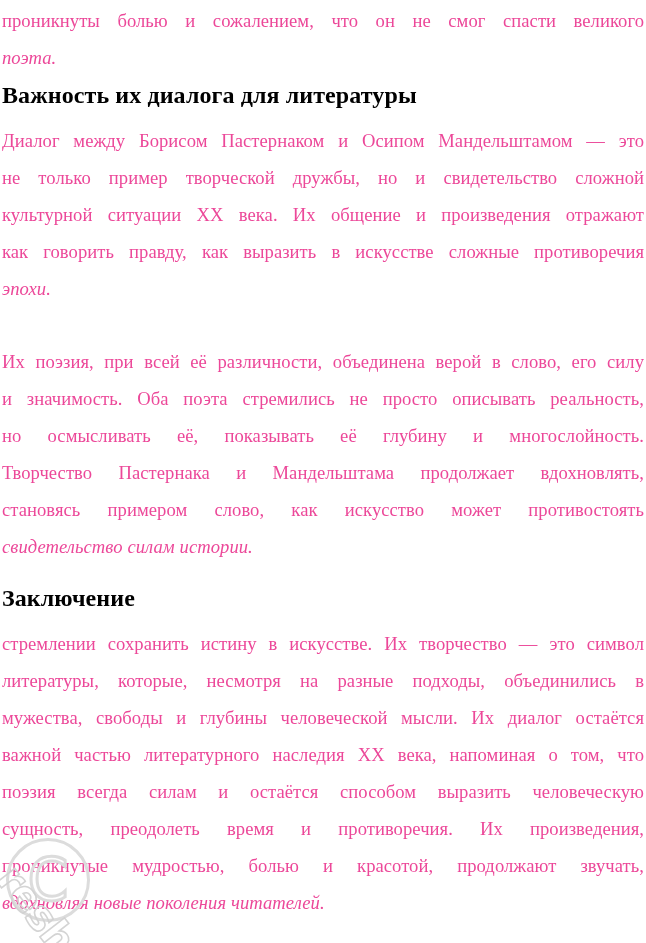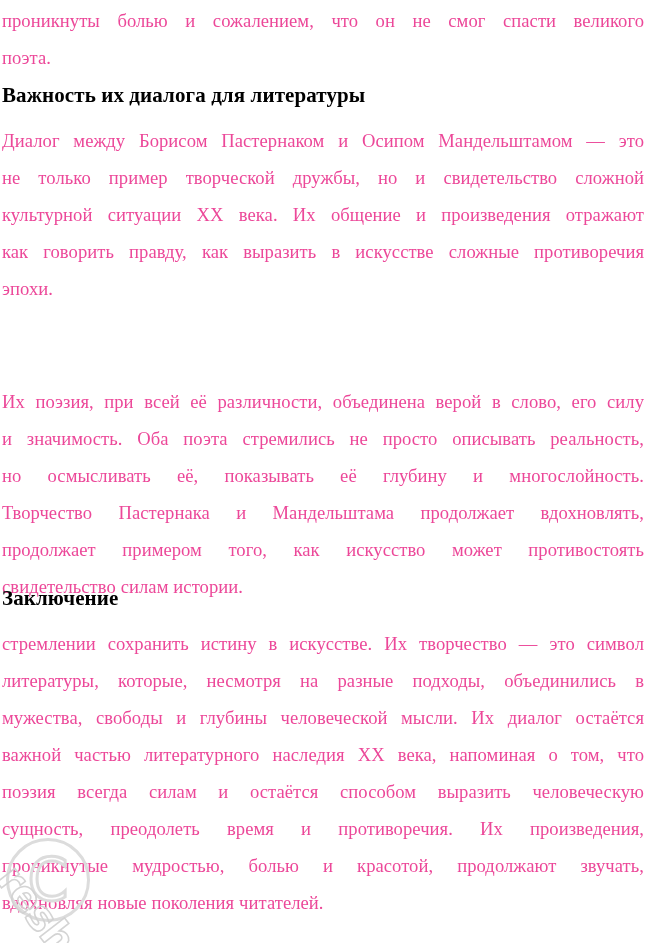--- a/index.html
+++ b/index.html
@@ -51,26 +51,27 @@
   }
   .para > .ln.just {
     text-align: justify;
     text-align-last: justify;
     white-space: normal;
   }
   .para > .ln.ragged {
     text-align: right;
     text-align-last: left;
     white-space: normal;
+    font-style: italic;
   }
 
   
   .heading {
     margin: 0;
-    font-size: 21px;
+    font-size: 24px;
     line-height: 37px;
     font-weight: bold;
     text-align: left;
     color: #000000;
     letter-spacing: 0.1px;
   }
 
   
   .block { position: absolute; left: 0; width: 642px; }
 
@@ -144,27 +145,27 @@
     <div class="block" style="top:120px;">
       <p class="para">
         <span class="ln just">Диалог между Борисом Пастернаком и Осипом Мандельштамом — это</span>
         <span class="ln just">не только пример творческой дружбы, но и свидетельство сложной</span>
         <span class="ln just">культурной ситуации XX века. Их общение и произведения отражают</span>
         <span class="ln just">как говорить правду, как выразить в искусстве сложные противоречия</span>
         <span class="ln ragged">эпохи.</span>
       </p>
     </div>
 
-    <div class="block" style="top:341px;margin-top:40px;">
+    <div class="block" style="top:341px;">
       <p class="para">
         <span class="ln just">Их поэзия, при всей её различности, объединена верой в слово, его силу</span>
         <span class="ln just">и значимость. Оба поэта стремились не просто описывать реальность,</span>
         <span class="ln just">но осмысливать её, показывать её глубину и многослойность.</span>
         <span class="ln just">Творчество Пастернака и Мандельштама продолжает вдохновлять,</span>
-        <span class="ln just">продолжает примером того, как искусство может противостоять</span>
+        <span class="ln just">становясь примером слово, как искусство может противостоять</span>
         <span class="ln ragged">свидетельство силам истории.</span>
       </p>
     </div>
 
     <div class="block" style="top:578px;">
       <h2 class="heading">Заключение</h2>
     </div>
 
     <div class="block" style="top:623px;">
       <p class="para">

